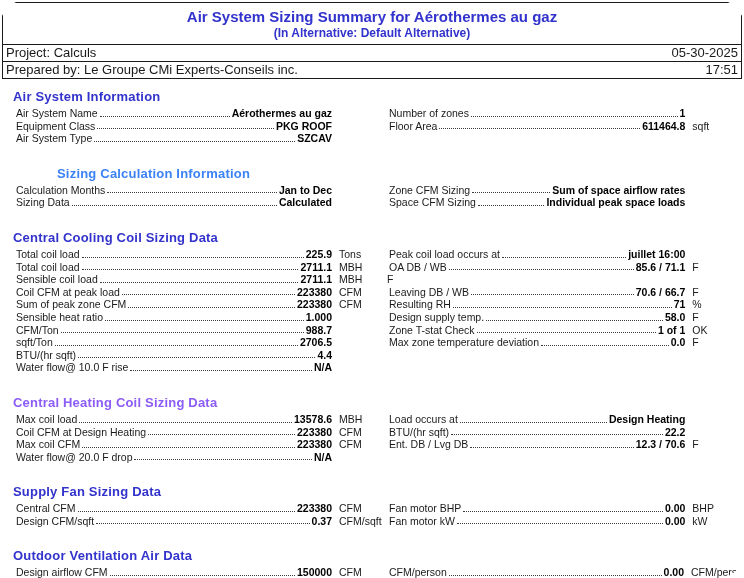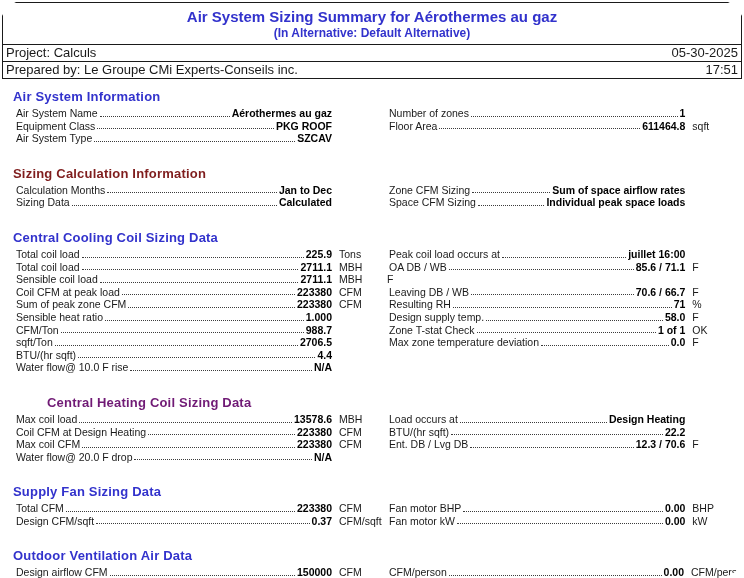--- a/index.html
+++ b/index.html
@@ -119,21 +119,21 @@
                 <span class="lbl">Floor Area</span>
                 <span class="leader"></span>
                 <span class="val">611464.8</span>
               </span>
               <span class="unit">sqft</span>
             </div>
           </div>
         </div>
       </div>
       <div class="section">
-        <div class="sec-title" style="color: #7f1d1d;">Sizing Calculation Information</div>
+        <div class="sec-title" style="color: #3b82f6; margin-left: 44px;">Sizing Calculation Information</div>
         <div class="cols">
           <div class="col left">
             <div class="row">
               <span class="flexarea">
                 <span class="lbl">Calculation Months</span>
                 <span class="leader"></span>
                 <span class="val">Jan to Dec</span>
               </span>
               <span class="unit"></span>
             </div>
@@ -308,21 +308,21 @@
                 <span class="lbl">Max zone temperature deviation</span>
                 <span class="leader"></span>
                 <span class="val">0.0</span>
               </span>
               <span class="unit">F</span>
             </div>
           </div>
         </div>
       </div>
       <div class="section">
-        <div class="sec-title" style="color: #701a75; margin-left: 34px;">Central Heating Coil Sizing Data</div>
+        <div class="sec-title" style="color: #8b5cf6;">Central Heating Coil Sizing Data</div>
         <div class="cols">
           <div class="col left">
             <div class="row">
               <span class="flexarea">
                 <span class="lbl">Max coil load</span>
                 <span class="leader"></span>
                 <span class="val">13578.6</span>
               </span>
               <span class="unit">MBH</span>
             </div>
@@ -378,21 +378,21 @@
             </div>
           </div>
         </div>
       </div>
       <div class="section">
         <div class="sec-title" style="color: rgb(50, 50, 204);">Supply Fan Sizing Data</div>
         <div class="cols">
           <div class="col left">
             <div class="row">
               <span class="flexarea">
-                <span class="lbl">Total CFM</span>
+                <span class="lbl">Central CFM</span>
                 <span class="leader"></span>
                 <span class="val">223380</span>
               </span>
               <span class="unit">CFM</span>
             </div>
             <div class="row">
               <span class="flexarea">
                 <span class="lbl">Design CFM/sqft</span>
                 <span class="leader"></span>
                 <span class="val">0.37</span>

